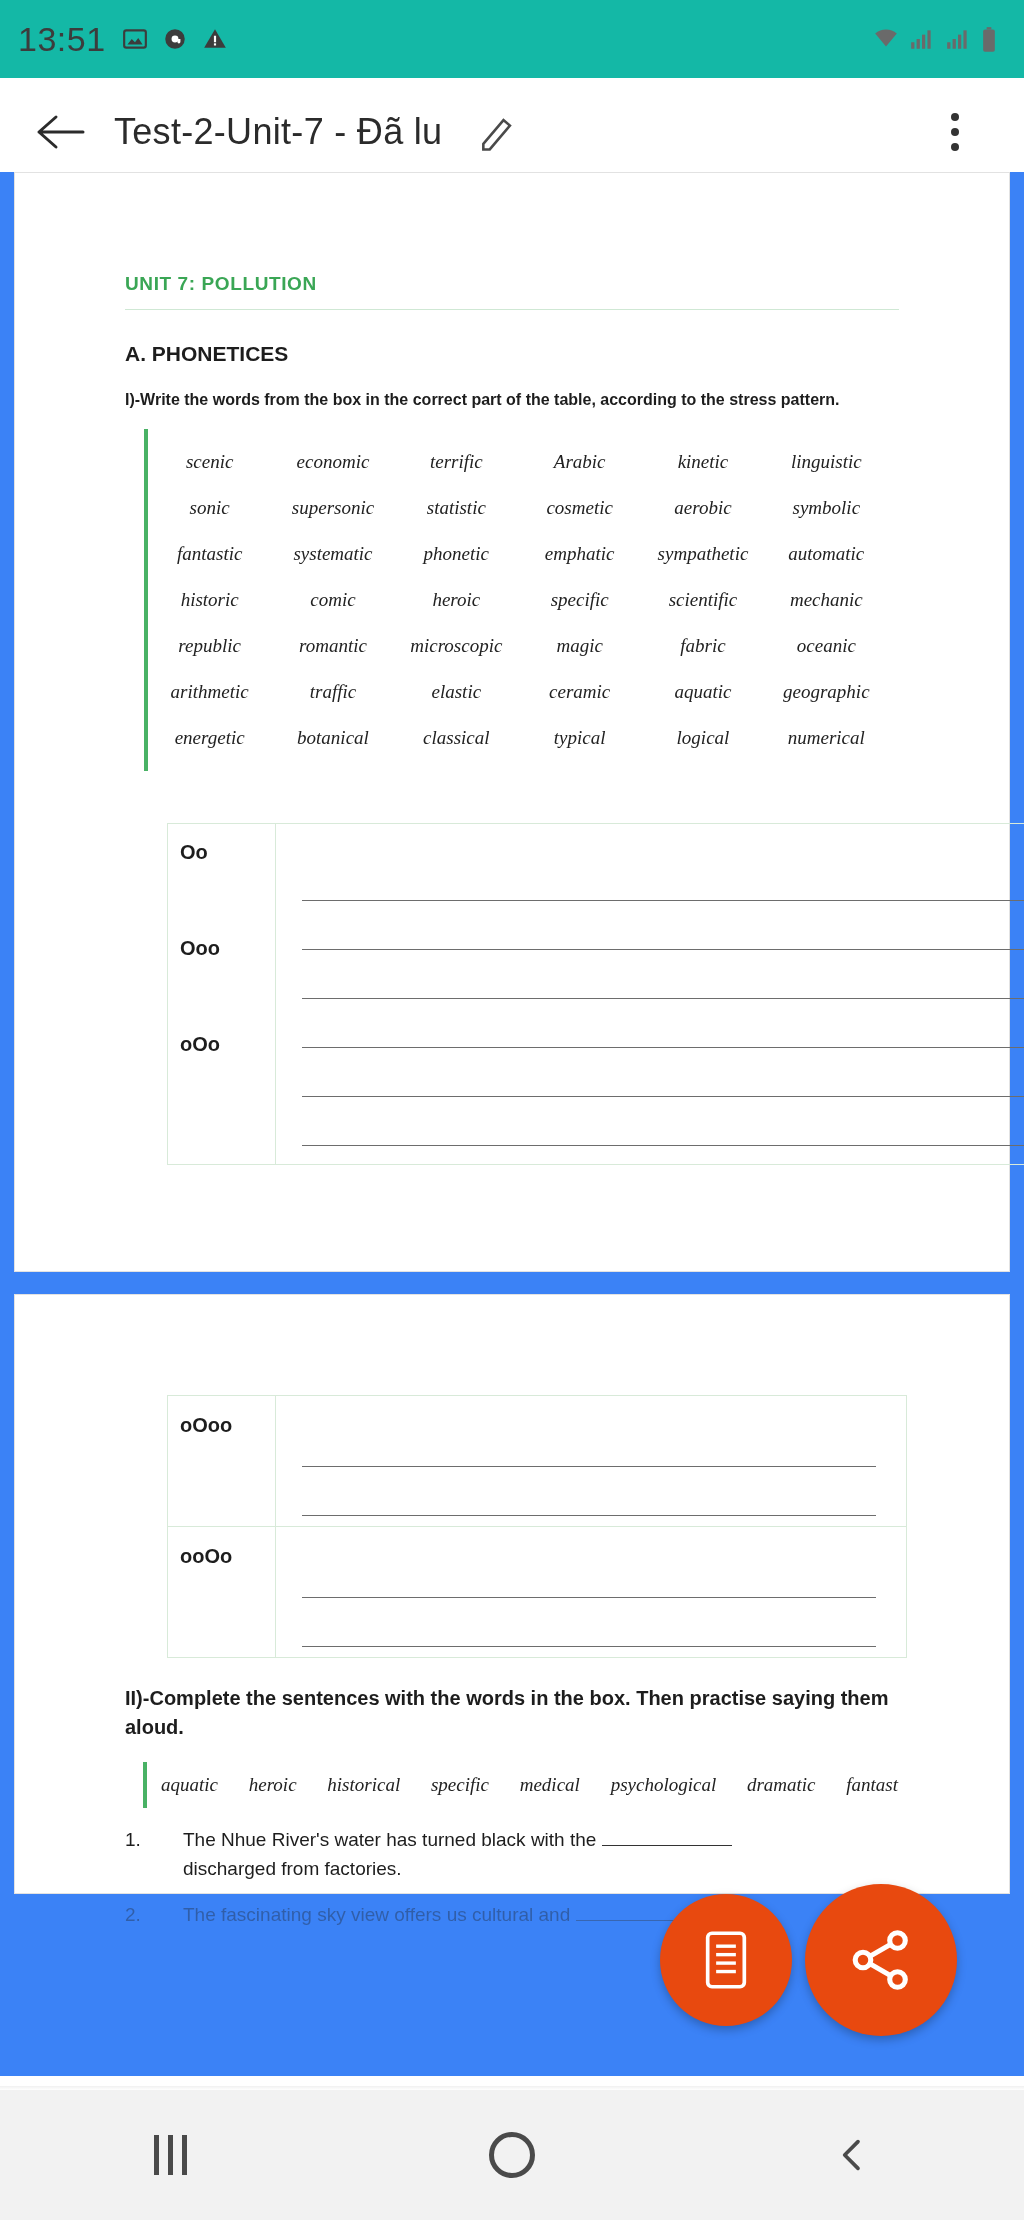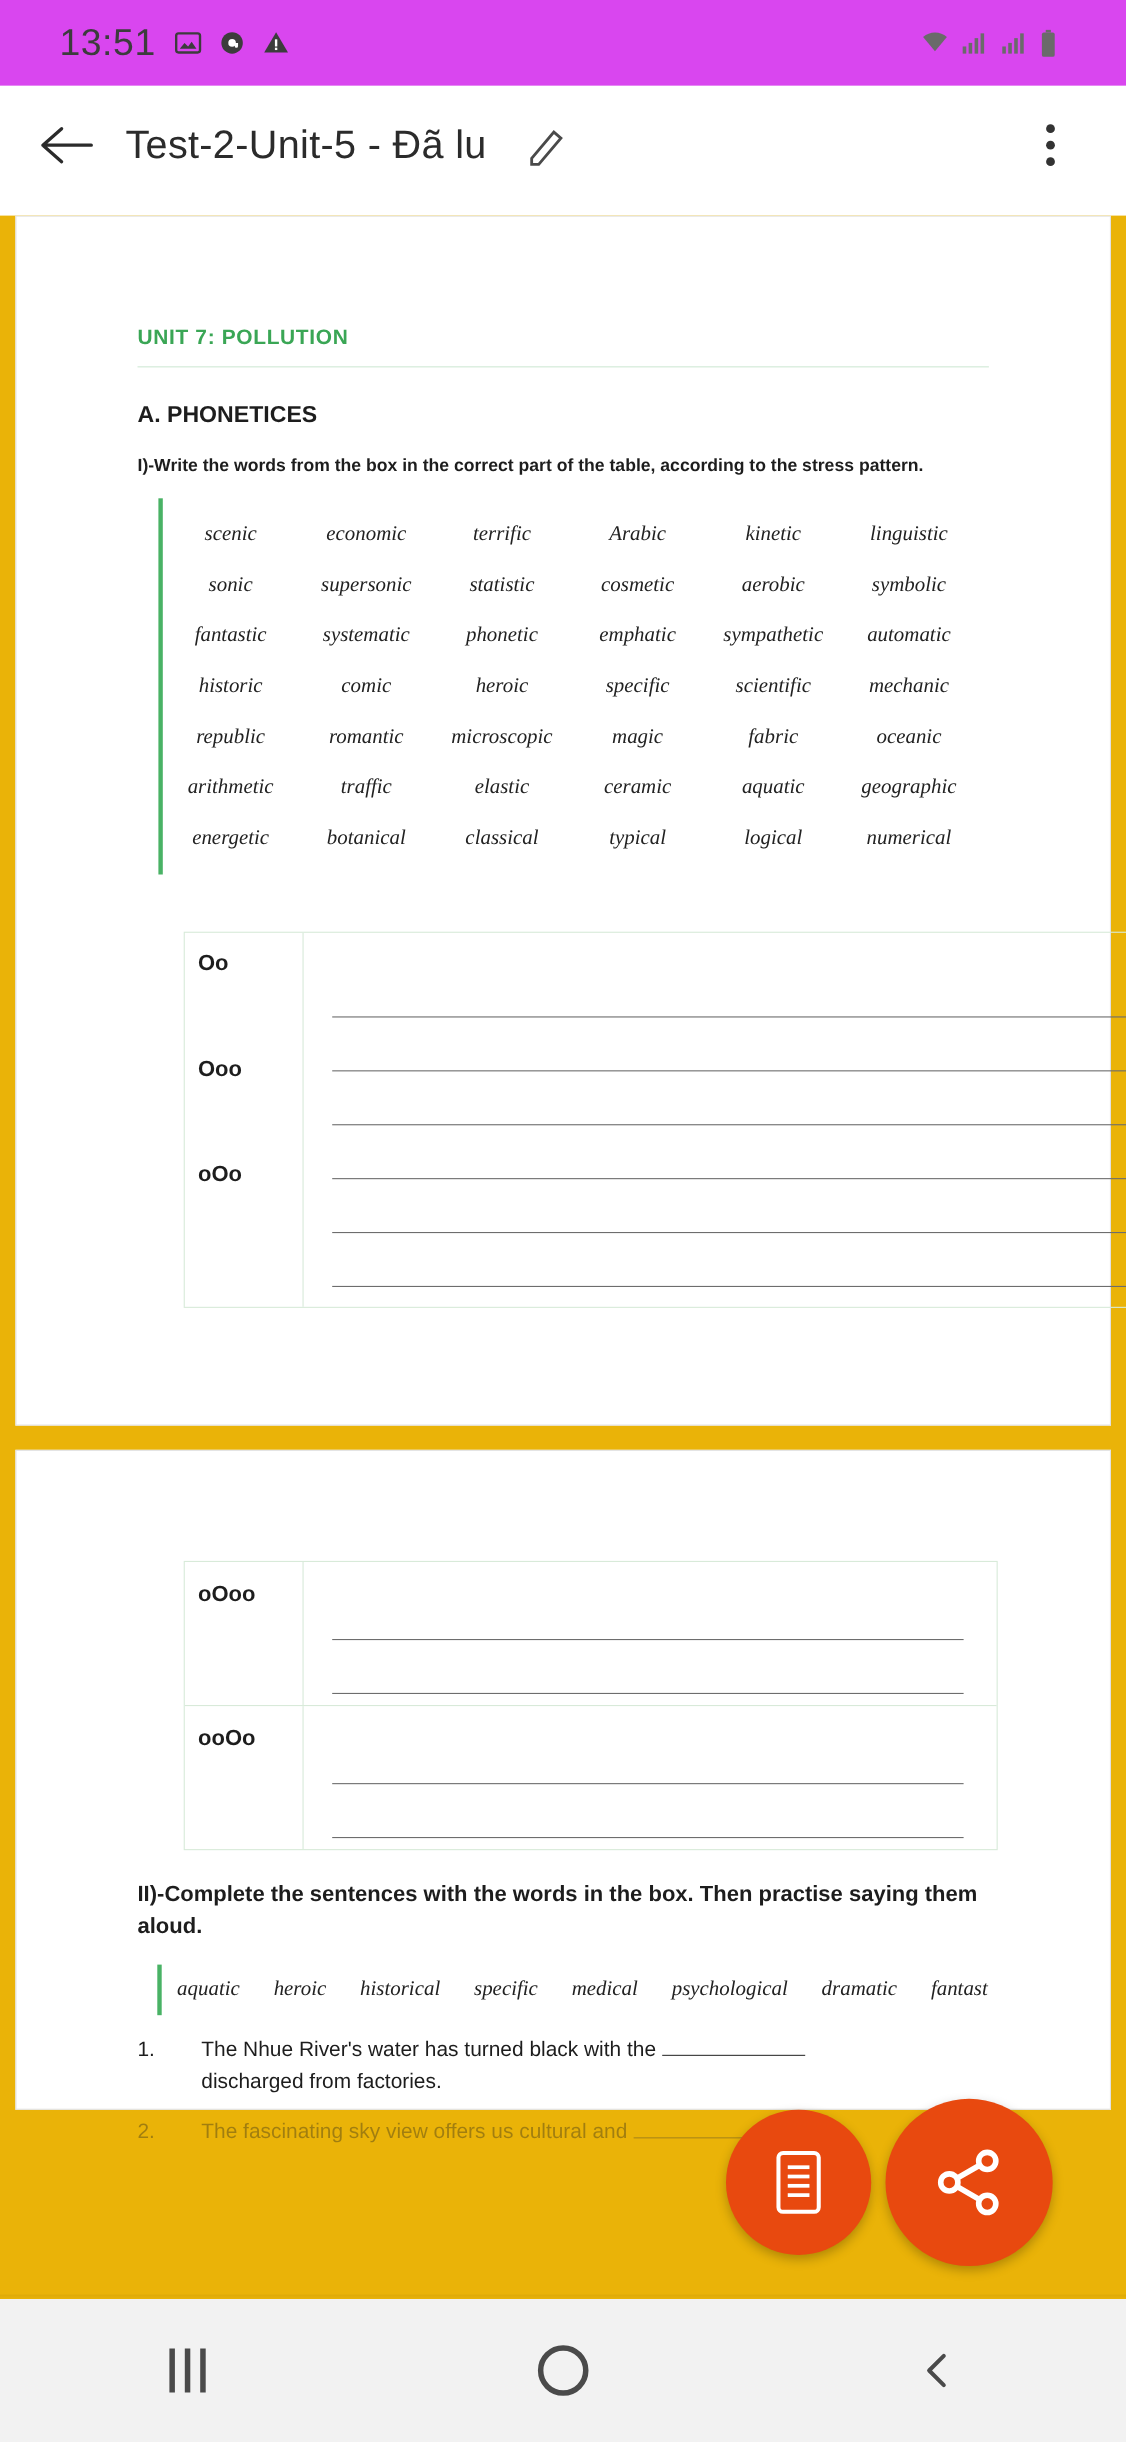--- a/index.html
+++ b/index.html
@@ -14,23 +14,23 @@
     overflow: hidden;
     position: relative;
   }
 
   
   .statusbar {
     height: 78px;
     display: flex;
     align-items: center;
     justify-content: space-between;
-    padding: 0 54px;
-    box-sizing: border-box;
-    background: #d946ef;
+    padding: 0 18px;
+    box-sizing: border-box;
+    background: #14b8a6;
   }
   .status-left {
     display: flex;
     align-items: center;
     gap: 16px;
   }
   .status-time {
     font-size: 34px;
     color: #3c3c3c;
     letter-spacing: 0.5px;
@@ -102,25 +102,25 @@
     width: 8px;
     height: 8px;
     border-radius: 50%;
     background: #333;
     display: block;
   }
 
   
   .viewer {
     position: absolute;
-    top: 196px;
+    top: 172px;
     left: 0;
     width: 1024px;
     height: 1904px;
-    background: #eab308;
+    background: #3b82f6;
     overflow: hidden;
   }
   .page {
     background: #fff;
     border: 1px solid #e2e2e2;
     box-sizing: border-box;
     margin: 0 14px 22px 14px;
     position: relative;
   }
   .page-1 { height: 1100px; padding: 100px 110px 0 110px; }
@@ -385,21 +385,21 @@
     </span>
   </div>
 </div>
 
 <div class="appbar">
   <div class="back-btn">
     <svg width="52" height="42" viewBox="0 0 52 42">
       <path d="M4 21h44M4 21l17-15M4 21l17 15" stroke="#2b2b2b" stroke-width="3" fill="none" stroke-linecap="round" stroke-linejoin="round"></path>
     </svg>
   </div>
-  <div class="app-title">Test-2-Unit-5 - Đã lu</div>
+  <div class="app-title">Test-2-Unit-7 - Đã lu</div>
   <div class="edit-btn">
     <svg width="44" height="44" viewBox="0 0 24 24">
       <path d="M4 18.5l11-13 3.5 3-11 13H4z" fill="none" stroke="#4a4a4a" stroke-width="1.4"></path>
     </svg>
   </div>
   <div class="appbar-spacer"></div>
   <div class="overflow-btn">
     <span></span>
     <span></span>
     <span></span>

